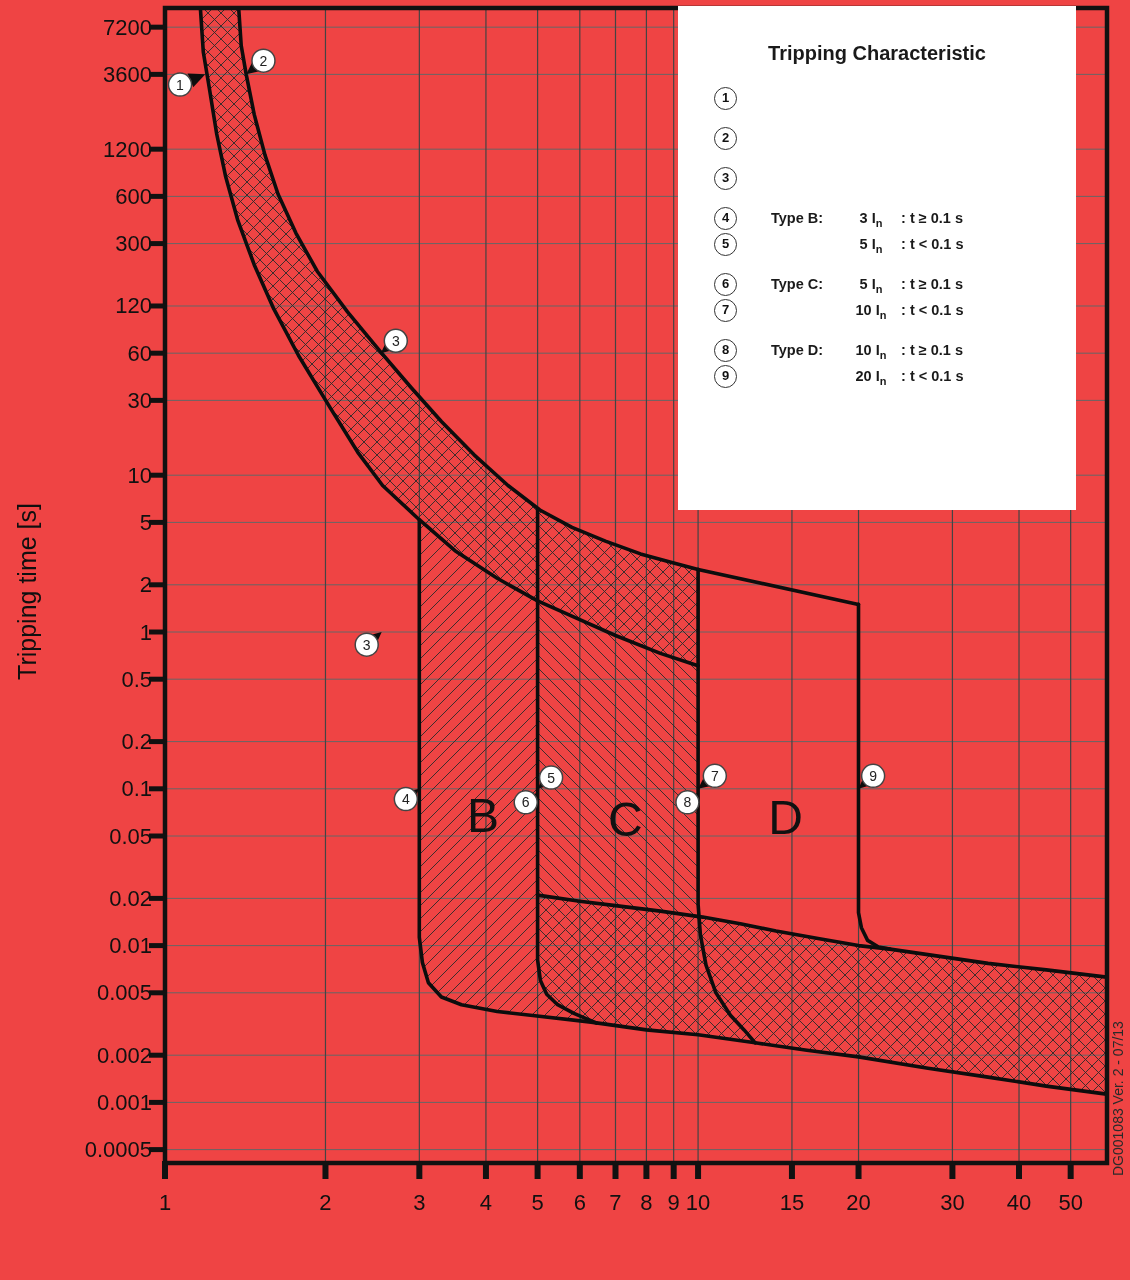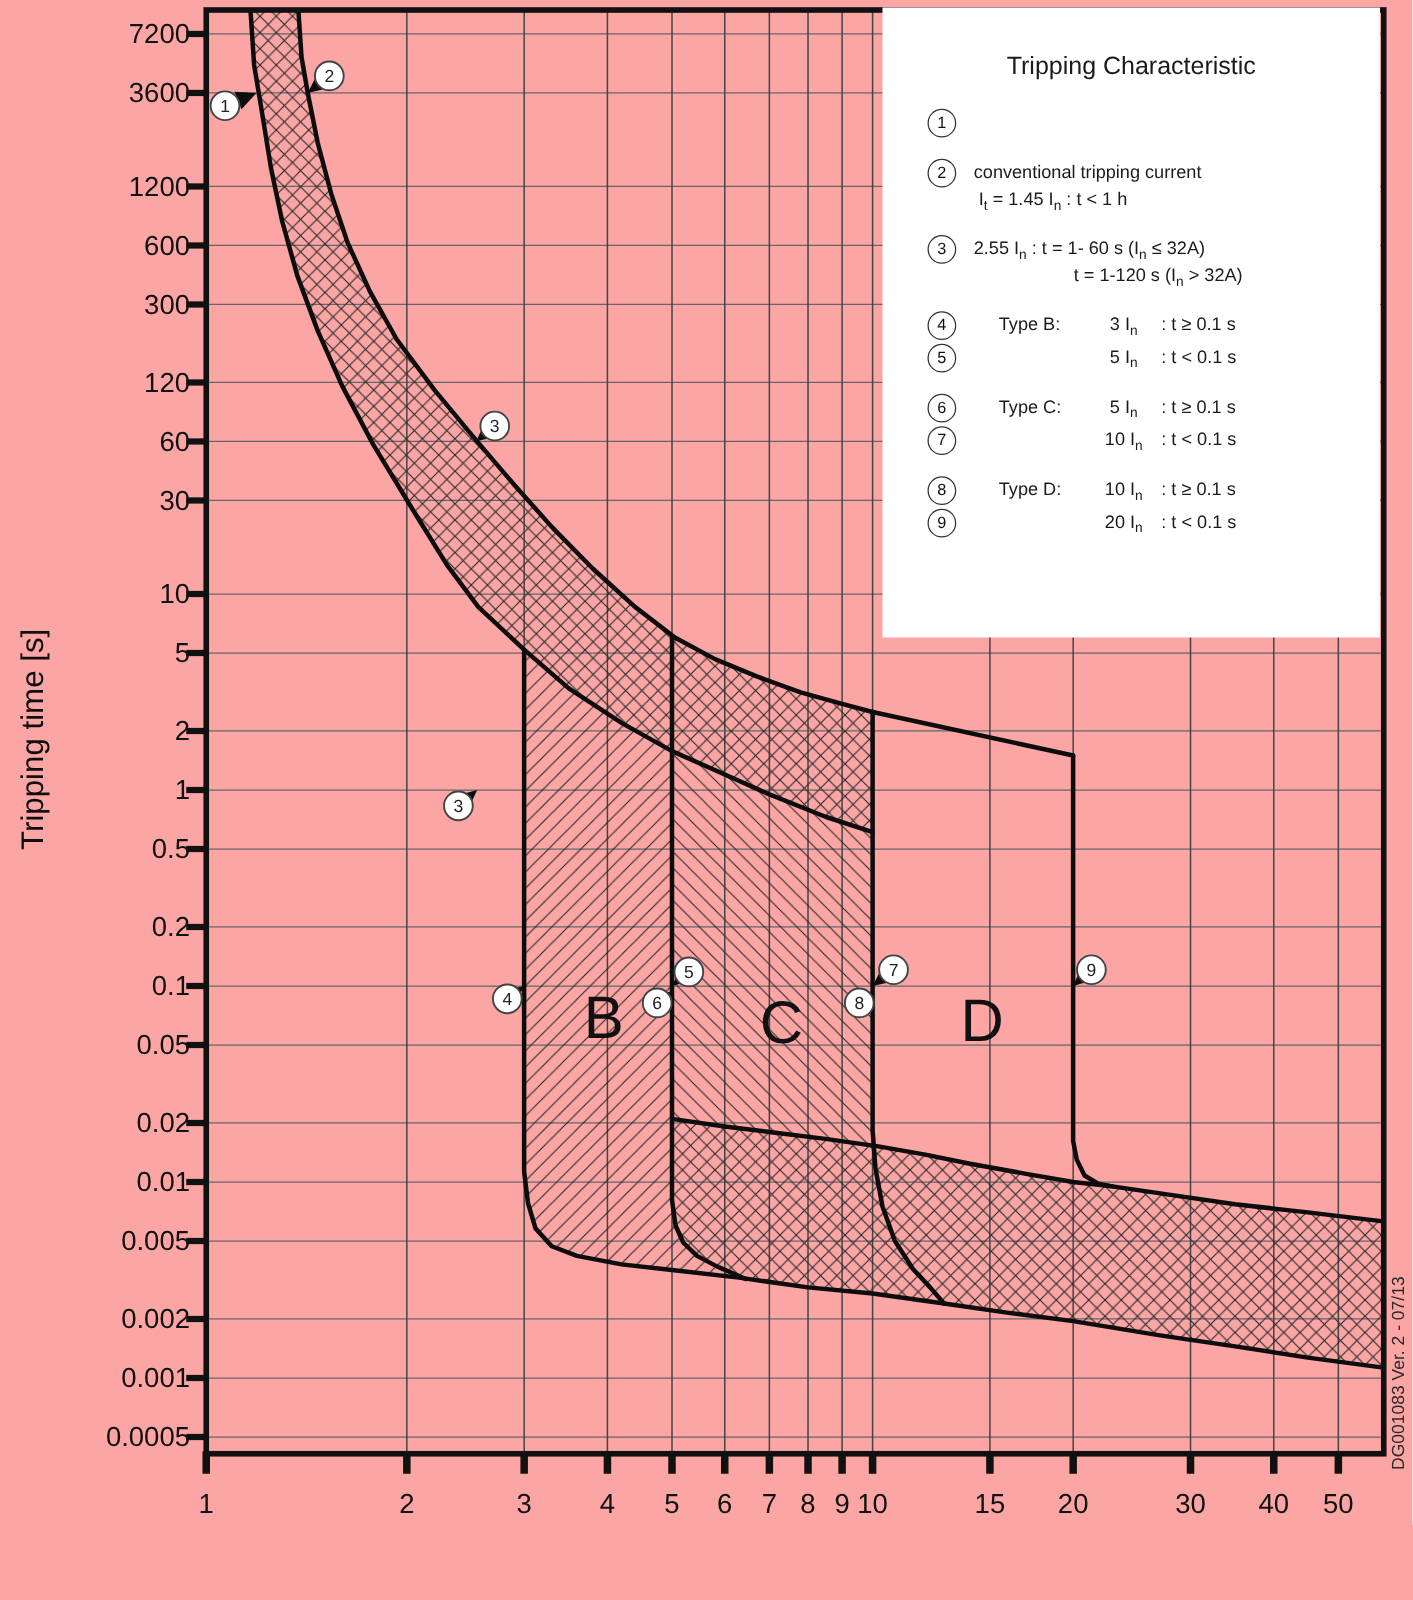--- a/index.html
+++ b/index.html
@@ -1,26 +1,26 @@
 <!DOCTYPE html>
 <html><head>
 <meta charset="utf-8">
 <style>
   html,body{margin:0;padding:0;background:#fff;}
-  .stage{position:relative;width:1130px;height:1280px;background:#fca5a5;overflow:hidden;
+  .stage{position:relative;width:1130px;height:1280px;background:#ef4444;overflow:hidden;
          font-family:"Liberation Sans",sans-serif;color:#111;}
   svg{position:absolute;left:0;top:0;}
   .ylabel{position:absolute;left:-253px;top:577px;width:560px;text-align:center;
           transform:rotate(-90deg);font-size:25px;color:#0f0f0f;}
   .xlabel{position:absolute;left:480px;top:1240px;width:300px;text-align:center;
           font-size:23px;color:#0f0f0f;}
   .xlabel sub,.legend sub{font-size:11px;line-height:0;}
   .sidenote{position:absolute;left:1110px;top:1176px;transform:rotate(-90deg);
             transform-origin:0 0;white-space:nowrap;font-size:14px;color:#2a2a2a;}
-  .legend{position:absolute;left:706px;top:6px;width:398px;height:504px;background:#fff;}
+  .legend{position:absolute;left:678px;top:6px;width:398px;height:504px;background:#fff;font-weight:bold;}
   .lg-title{margin-top:36px;text-align:center;font-size:20px;color:#1a1a1a;}
   .lg-sub{margin-top:6px;text-align:center;font-size:15px;color:#1a1a1a;}
   .lg-items{margin-top:22px;}
   .lg-item{display:flex;align-items:flex-start;margin-left:36px;}
   .lg-item.lg-gap{margin-top:17px;}
   .lg-item.sm-gap{margin-top:3px;}
   .lg-circle{flex:0 0 23px;height:23px;border:1.4px solid #333;border-radius:50%;
              box-sizing:border-box;font-size:13px;line-height:20px;text-align:center;
              margin-right:14px;margin-top:0px;background:#fff;}
   .lg-text{font-size:14.5px;line-height:22px;color:#1a1a1a;}
@@ -223,31 +223,23 @@
     <span>Tripping time [s]</span>
   </div>
   <div class="legend">
     <div class="lg-title">Tripping Characteristic</div>
     <div class="lg-items" id="lg-items">
         <div class="lg-item lg-gap">
           <div class="lg-circle">1</div>
         </div>
         <div class="lg-item lg-gap">
           <div class="lg-circle">2</div>
-          <div class="lg-text">
-            <div>conventional tripping current</div>
-            <div style="margin-left: 4px;">I<sub>t</sub>  = 1.45 I<sub>n</sub> :  t &lt; 1 h</div>
-          </div>
         </div>
         <div class="lg-item lg-gap">
           <div class="lg-circle">3</div>
-          <div class="lg-text">
-            <div>2.55 I<sub>n</sub> :   t = 1- 60 s     (I<sub>n</sub> ≤ 32A)</div>
-            <div style="margin-left: 80px;">t = 1-120 s   (I<sub>n</sub> &gt; 32A)</div>
-          </div>
         </div>
         <div class="lg-item lg-gap">
           <div class="lg-circle">4</div>
           <div class="lg-text">
             <div><span class="lg-type">Type B:</span><span class="lg-val">3 I<sub>n</sub></span><span> :  t ≥ 0.1 s</span></div>
           </div>
         </div>
         <div class="lg-item sm-gap">
           <div class="lg-circle">5</div>
           <div class="lg-text">

